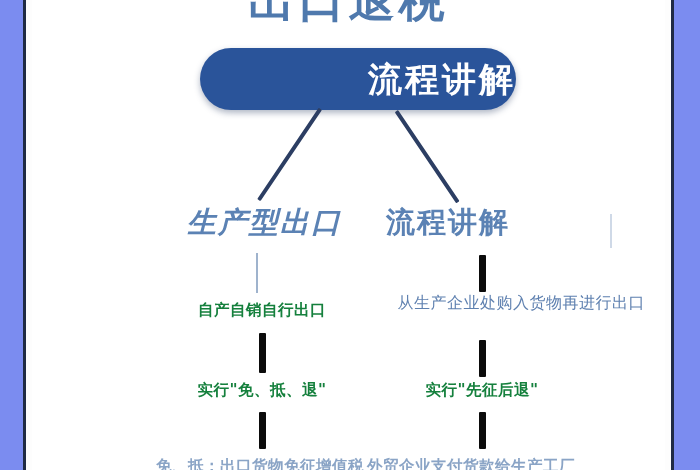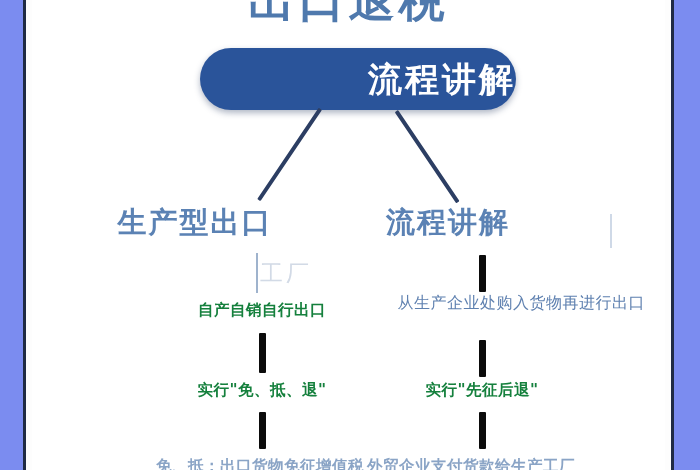--- a/index.html
+++ b/index.html
@@ -109,21 +109,21 @@
   .branch.right { left: 328px; }
 
   .branch-title {
     font-size: 29px;
     font-weight: 700;
     color: #5b82b4;
     letter-spacing: 2px;
     line-height: 1.15;
     white-space: nowrap;
   }
-  .branch.left .branch-title  { text-align: center; padding-left: 6px; }
+  .branch.left .branch-title  { text-align: right; padding-left: 6px; font-style: italic; }
   .branch.right .branch-title { text-align: left; padding-left: 26px; }
 
   
   .bar {
     position: absolute;
     width: 7px;
     background: #0b0b0b;
     border-radius: 1px;
   }
 
@@ -196,21 +196,20 @@
     </div>
 
     <div class="diag" style="left:290px; top:110px; width:110px; height:4px; transform: rotate(124deg);"></div>
     <div class="diag" style="left:366px; top:110px; width:110px; height:4px; transform: rotate(56deg);"></div>
 
     <div class="branch left">
       <div class="branch-title">生产型出口</div>
     </div>
 
     <div class="ghost-rule"></div>
-    <div class="ghost">工厂</div>
 
     <div class="node-text" style="left:115px; top:300px; width:230px; text-align:center;">自产自销自行出口</div>
 
     <div class="bar" style="left:227px; top:333px; height:40px;"></div>
 
     <div class="node-text" style="left:115px; top:380px; width:230px; text-align:center;">实行"免、抵、退"</div>
 
     <div class="bar" style="left:227px; top:412px; height:37px;"></div>
 
     <div class="node-text faded" style="left:78px; top:456px; width:300px; text-align:center;">免、抵：出口货物免征增值税</div>

